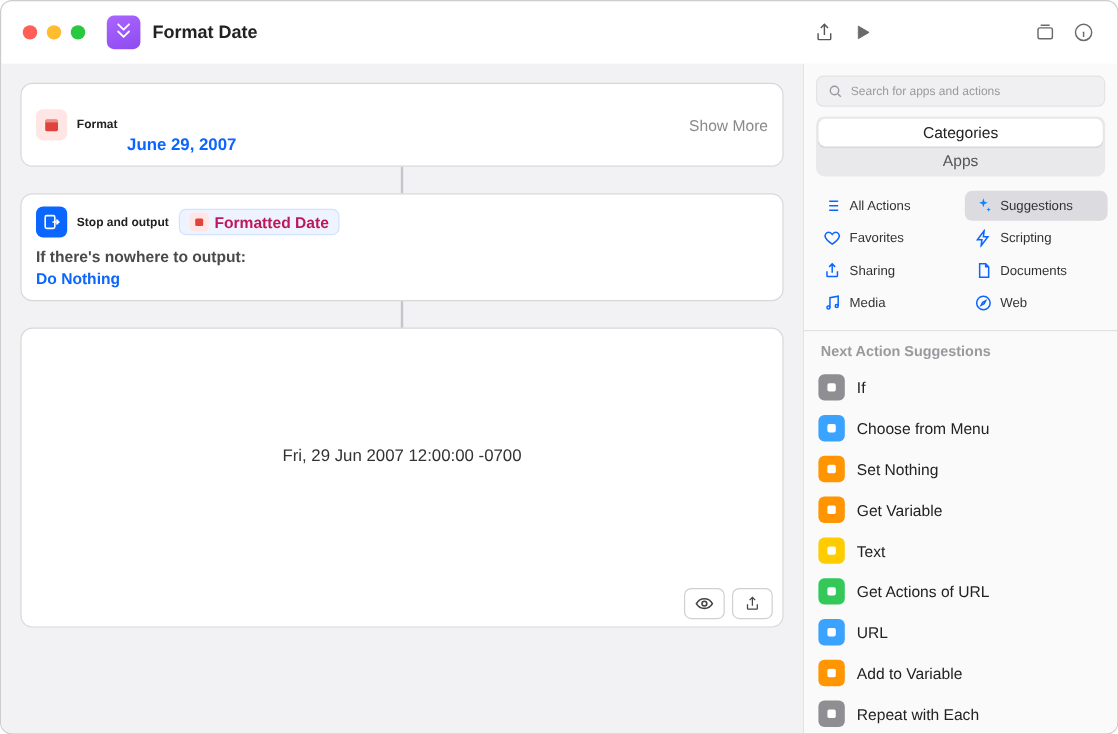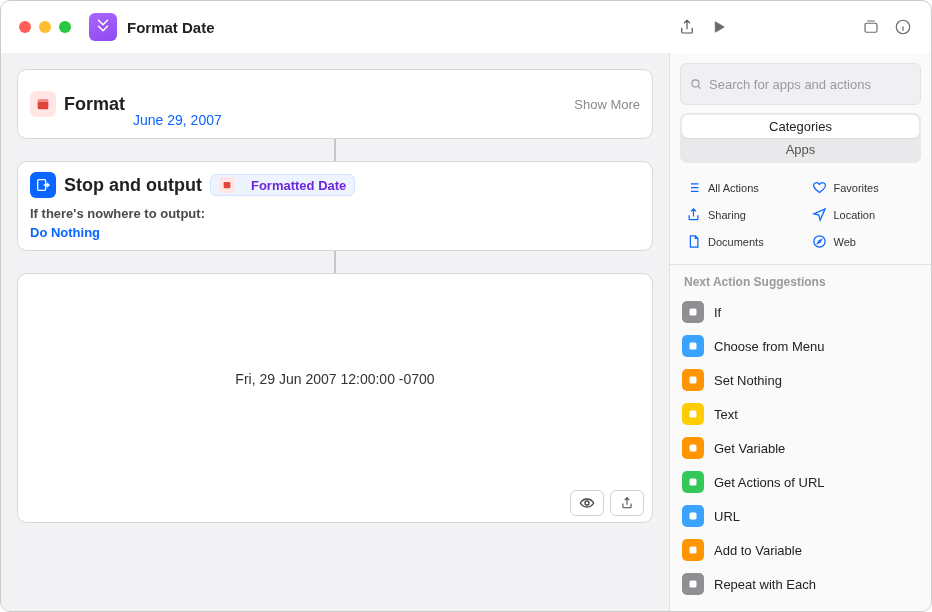--- a/index.html
+++ b/index.html
@@ -56,28 +56,28 @@
   padding: 10px 12px; margin-bottom: 0;
 }
 .connector { height: 22px; display: flex; justify-content: center; }
 .connector::before { content: ""; width: 2px; background: #c6c6ca; }
 
 .row { display: flex; align-items: center; gap: 8px; }
 .act-icon { width: 26px; height: 26px; border-radius: 6px; display: flex; align-items: center; justify-content: center; }
 .ic-red { background: #ffe5e4; color: #e0433b; }
 .ic-blue { background: #0a66ff; color: #fff; }
 .ic-mini { width: 16px; height: 16px; border-radius: 4px; }
-.act-title { font-weight: 600; font-size: 18px; color: #222; }
-.act-param { color: #0a66ff; font-weight: 400; font-size: 14px; margin-top: 32px; }
+.act-title { font-weight: 600; font-size: 10px; color: #222; }
+.act-param { color: #0a66ff; font-weight: 700; font-size: 14px; margin-top: 32px; }
 .showmore { margin-left: auto; color: #8a8a8e; font-size: 13px; }
 
 .token {
-  display: inline-flex; align-items: center; gap: 16px;
+  display: inline-flex; align-items: center; gap: 5px;
   background: #eef4ff; border: 1px solid #d3e2ff; border-radius: 6px;
-  padding: 2px 8px; color: #6d28d9; font-weight: 600; font-size: 13px;
+  padding: 2px 8px; color: #be185d; font-weight: 600; font-size: 13px;
 }
 .token .ic-mini { background: #ffe5e4; color: #e0433b; display: flex; align-items: center; justify-content: center; }
 
 .sublabel { color: #4a4a4d; font-weight: 600; font-size: 13px; margin-top: 8px; }
 .sublink { color: #0a66ff; font-weight: 600; font-size: 13px; margin-top: 4px; }
 
 .output {
   background: #fff; border: 1px solid #d8d8db; border-radius: 10px;
   margin-top: 0; min-height: 250px;
   display: flex; flex-direction: column; justify-content: center;
@@ -100,23 +100,23 @@
 .sidebar {
   width: 262px; border-left: 1px solid #e2e2e5;
   display: flex; flex-direction: column; min-height: 0;
   background: #fafafb;
 }
 .sb-top {
   padding: 10px 10px 8px;
   display: flex; flex-direction: column; gap: 8px;
 }
 .search {
-  height: 42px; background: #f0f0f2; border-radius: 6px;
+  height: 26px; background: #f0f0f2; border-radius: 6px;
   display: flex; align-items: center; gap: 6px; padding: 0 8px;
-  color: #9a9a9e; font-size: 13px;
+  color: #9a9a9e; font-size: 10px;
   border: 1px solid #e3e3e6;
 }
 .search svg { width: 14px; height: 14px; }
 .seg {
   display: flex; background: #e9e9ec; border-radius: 7px; padding: 2px;
   font-size: 13px; font-weight: 500; color: #555; flex-direction: column;
 }
 .seg div { flex: 1; text-align: center; padding: 4px 0; border-radius: 6px; }
 .seg .on { background: #fff; color: #222; box-shadow: 0 1px 1px rgba(0,0,0,.08); }
 
@@ -266,44 +266,58 @@
     </div>
 
     <div class="cats">
       <div class="cat-grid" id="cat-grid">
           <div class="cat">
             <svg viewBox="0 0 24 24" fill="none" stroke="currentColor" stroke-width="2">
               <path d="M8 6h12M8 12h12M8 18h12M4 6h.01M4 12h.01M4 18h.01"></path>
             </svg>
             <span>All Actions</span>
           </div>
+          <div class="cat active sugg">
+            <svg viewBox="0 0 24 24" fill="currentColor">
+              <path d="M12 2l1.5 4.5L18 8l-4.5 1.5L12 14l-1.5-4.5L6 8l4.5-1.5zM19 14l.8 2.2L22 17l-2.2.8L19 20l-.8-2.2L16 17l2.2-.8z"></path>
+            </svg>
+            <span>Suggestions</span>
+          </div>
           <div class="cat">
             <svg viewBox="0 0 24 24" fill="none" stroke="currentColor" stroke-width="2">
               <path d="M12 20s-7-4.5-9-9c-1.5-3.5 1-7 4.5-7 2 0 3.5 1.5 4.5 3 1-1.5 2.5-3 4.5-3 3.5 0 6 3.5 4.5 7-2 4.5-9 9-9 9z"></path>
             </svg>
             <span>Favorites</span>
           </div>
           <div class="cat">
             <svg viewBox="0 0 24 24" fill="none" stroke="currentColor" stroke-width="2">
+              <path d="M13 2L4 14h6l-1 8 9-12h-6z"></path>
+            </svg>
+            <span>Scripting</span>
+          </div>
+          <div class="cat">
+            <svg viewBox="0 0 24 24" fill="none" stroke="currentColor" stroke-width="2">
               <path d="M12 3v12M8 7l4-4 4 4M5 13v6a1 1 0 001 1h12a1 1 0 001-1v-6"></path>
             </svg>
             <span>Sharing</span>
-          </div>
-          <div class="cat">
-            <svg viewBox="0 0 24 24" fill="none" stroke="currentColor" stroke-width="2">
-              <path d="M3 11l18-8-8 18-2-8z"></path>
-            </svg>
-            <span>Location</span>
           </div>
           <div class="cat">
             <svg viewBox="0 0 24 24" fill="none" stroke="currentColor" stroke-width="2">
               <path d="M7 3h8l4 4v14H7z"></path>
               <path d="M15 3v4h4"></path>
             </svg>
             <span>Documents</span>
+          </div>
+          <div class="cat">
+            <svg viewBox="0 0 24 24" fill="none" stroke="currentColor" stroke-width="2">
+              <path d="M9 18V5l11-2v13"></path>
+              <circle cx="7" cy="18" r="2"></circle>
+              <circle cx="18" cy="16" r="2"></circle>
+            </svg>
+            <span>Media</span>
           </div>
           <div class="cat">
             <svg viewBox="0 0 24 24" fill="none" stroke="currentColor" stroke-width="2">
               <circle cx="12" cy="12" r="9"></circle>
               <path d="M15 9l-2 4-4 2 2-4z"></path>
             </svg>
             <span>Web</span>
           </div>
         </div>
     </div>
@@ -331,57 +345,57 @@
           </div>
           <div class="sugg-item">
             <span class="sugg-icon ic-orange">
               <svg viewBox="0 0 24 24" width="12" height="12" fill="#fff">
                 <rect x="5" y="5" width="14" height="14" rx="3"></rect>
               </svg>
             </span>
             <span>Set Nothing</span>
           </div>
           <div class="sugg-item">
+            <span class="sugg-icon ic-orange">
+              <svg viewBox="0 0 24 24" width="12" height="12" fill="#fff">
+                <rect x="5" y="5" width="14" height="14" rx="3"></rect>
+              </svg>
+            </span>
+            <span>Get Variable</span>
+          </div>
+          <div class="sugg-item">
             <span class="sugg-icon ic-yellow">
               <svg viewBox="0 0 24 24" width="12" height="12" fill="#fff">
                 <rect x="5" y="5" width="14" height="14" rx="3"></rect>
               </svg>
             </span>
             <span>Text</span>
           </div>
           <div class="sugg-item">
+            <span class="sugg-icon ic-green">
+              <svg viewBox="0 0 24 24" width="12" height="12" fill="#fff">
+                <rect x="5" y="5" width="14" height="14" rx="3"></rect>
+              </svg>
+            </span>
+            <span>Get Actions of URL</span>
+          </div>
+          <div class="sugg-item">
+            <span class="sugg-icon ic-lblue">
+              <svg viewBox="0 0 24 24" width="12" height="12" fill="#fff">
+                <rect x="5" y="5" width="14" height="14" rx="3"></rect>
+              </svg>
+            </span>
+            <span>URL</span>
+          </div>
+          <div class="sugg-item">
             <span class="sugg-icon ic-orange">
               <svg viewBox="0 0 24 24" width="12" height="12" fill="#fff">
                 <rect x="5" y="5" width="14" height="14" rx="3"></rect>
               </svg>
             </span>
-            <span>Get Variable</span>
-          </div>
-          <div class="sugg-item">
-            <span class="sugg-icon ic-green">
-              <svg viewBox="0 0 24 24" width="12" height="12" fill="#fff">
-                <rect x="5" y="5" width="14" height="14" rx="3"></rect>
-              </svg>
-            </span>
-            <span>Get Actions of URL</span>
-          </div>
-          <div class="sugg-item">
-            <span class="sugg-icon ic-lblue">
-              <svg viewBox="0 0 24 24" width="12" height="12" fill="#fff">
-                <rect x="5" y="5" width="14" height="14" rx="3"></rect>
-              </svg>
-            </span>
-            <span>URL</span>
-          </div>
-          <div class="sugg-item">
-            <span class="sugg-icon ic-orange">
-              <svg viewBox="0 0 24 24" width="12" height="12" fill="#fff">
-                <rect x="5" y="5" width="14" height="14" rx="3"></rect>
-              </svg>
-            </span>
             <span>Add to Variable</span>
           </div>
           <div class="sugg-item">
             <span class="sugg-icon ic-gray">
               <svg viewBox="0 0 24 24" width="12" height="12" fill="#fff">
                 <rect x="5" y="5" width="14" height="14" rx="3"></rect>
               </svg>
             </span>
             <span>Repeat with Each</span>
           </div>

